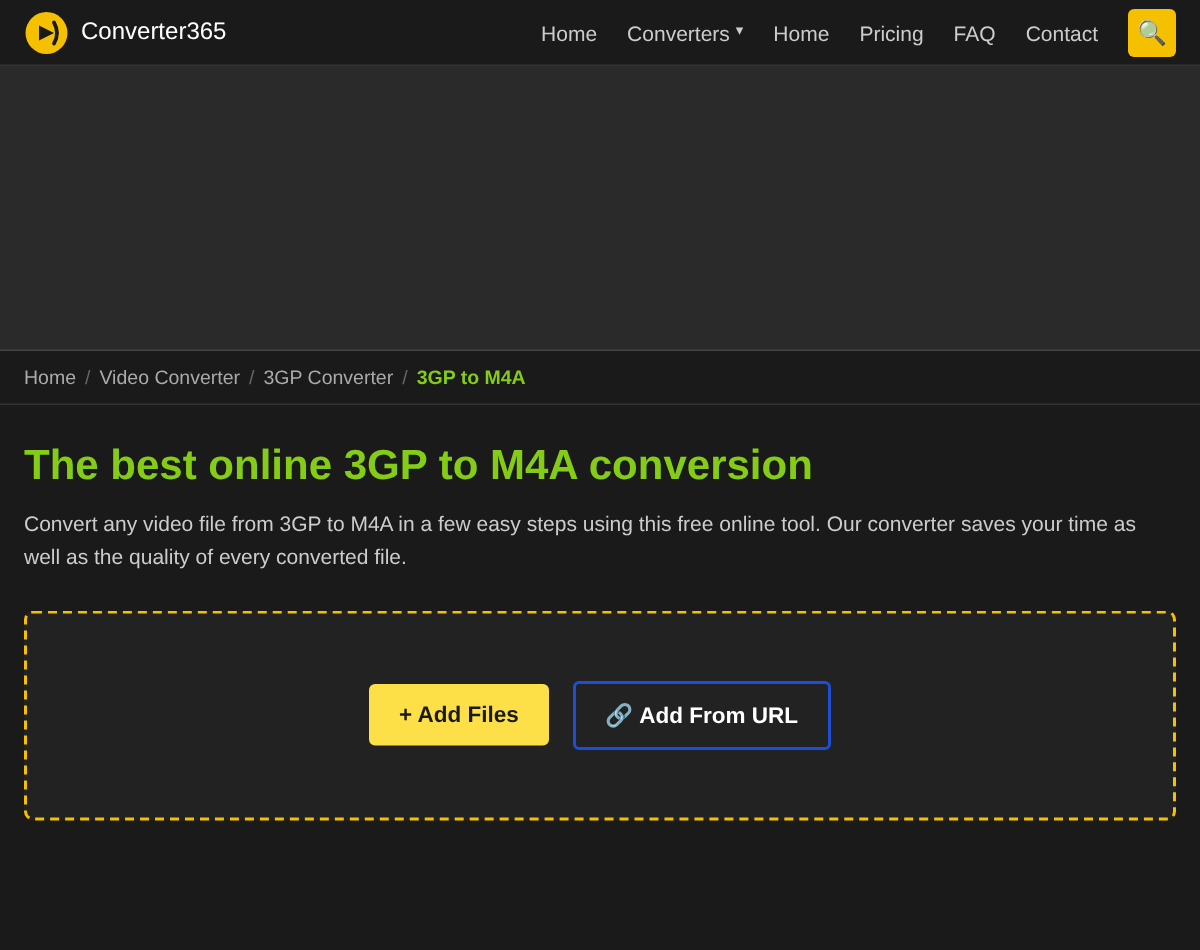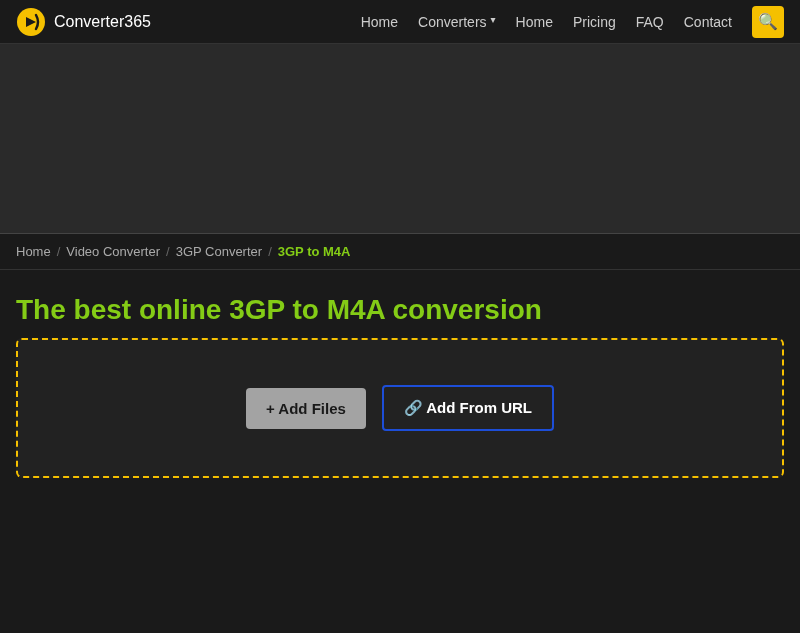--- a/index.html
+++ b/index.html
@@ -141,21 +141,21 @@
       width: 100%;
       min-height: 140px;
       display: flex;
       align-items: center;
       justify-content: center;
       gap: 16px;
       padding: 30px;
     }
 
     .btn-add-files {
-      background-color: #a3a3a3;
+      background-color: #fde047;
       color: #1a1a1a;
       border: none;
       border-radius: 4px;
       padding: 12px 20px;
       font-size: 15px;
       font-weight: bold;
       cursor: pointer;
       display: flex;
       align-items: center;
       gap: 8px;
@@ -218,18 +218,19 @@
   <span class="breadcrumb-sep">/</span>
   <span class="breadcrumb-item">Video Converter</span>
   <span class="breadcrumb-sep">/</span>
   <span class="breadcrumb-item">3GP Converter</span>
   <span class="breadcrumb-sep">/</span>
   <span class="breadcrumb-current">3GP to M4A</span>
 </div>
 
 <main class="main-content">
   <h1 class="page-title">The best online 3GP to M4A conversion</h1>
+  <p class="page-description">Convert any video file from 3GP to M4A in a few easy steps using this free online tool. Our converter saves your time as well as the quality of every converted file.</p>
 
   <div class="upload-box">
     <button class="btn-add-files">+ Add Files</button>
     <button class="btn-add-url">🔗 Add From URL</button>
   </div>
 </main>
 
 </body></html>

